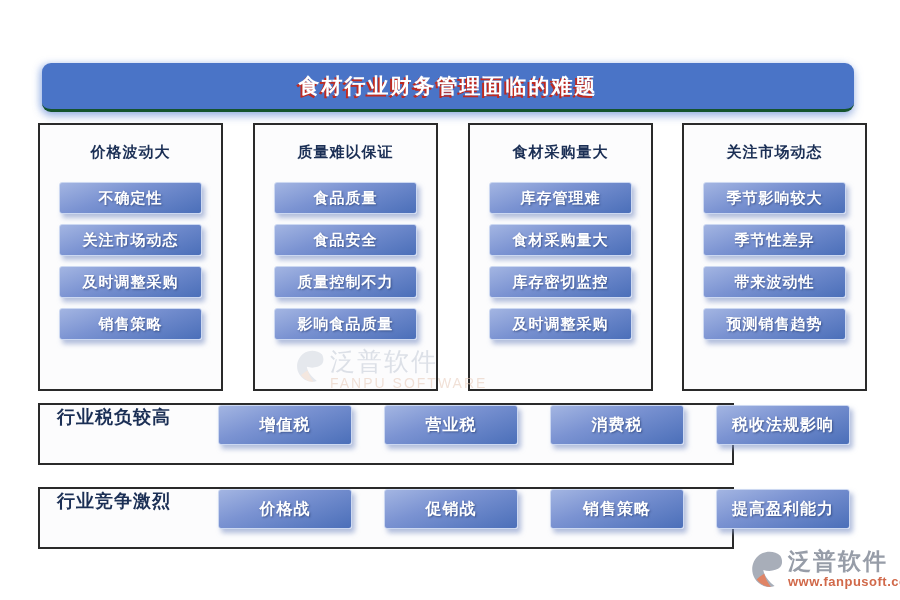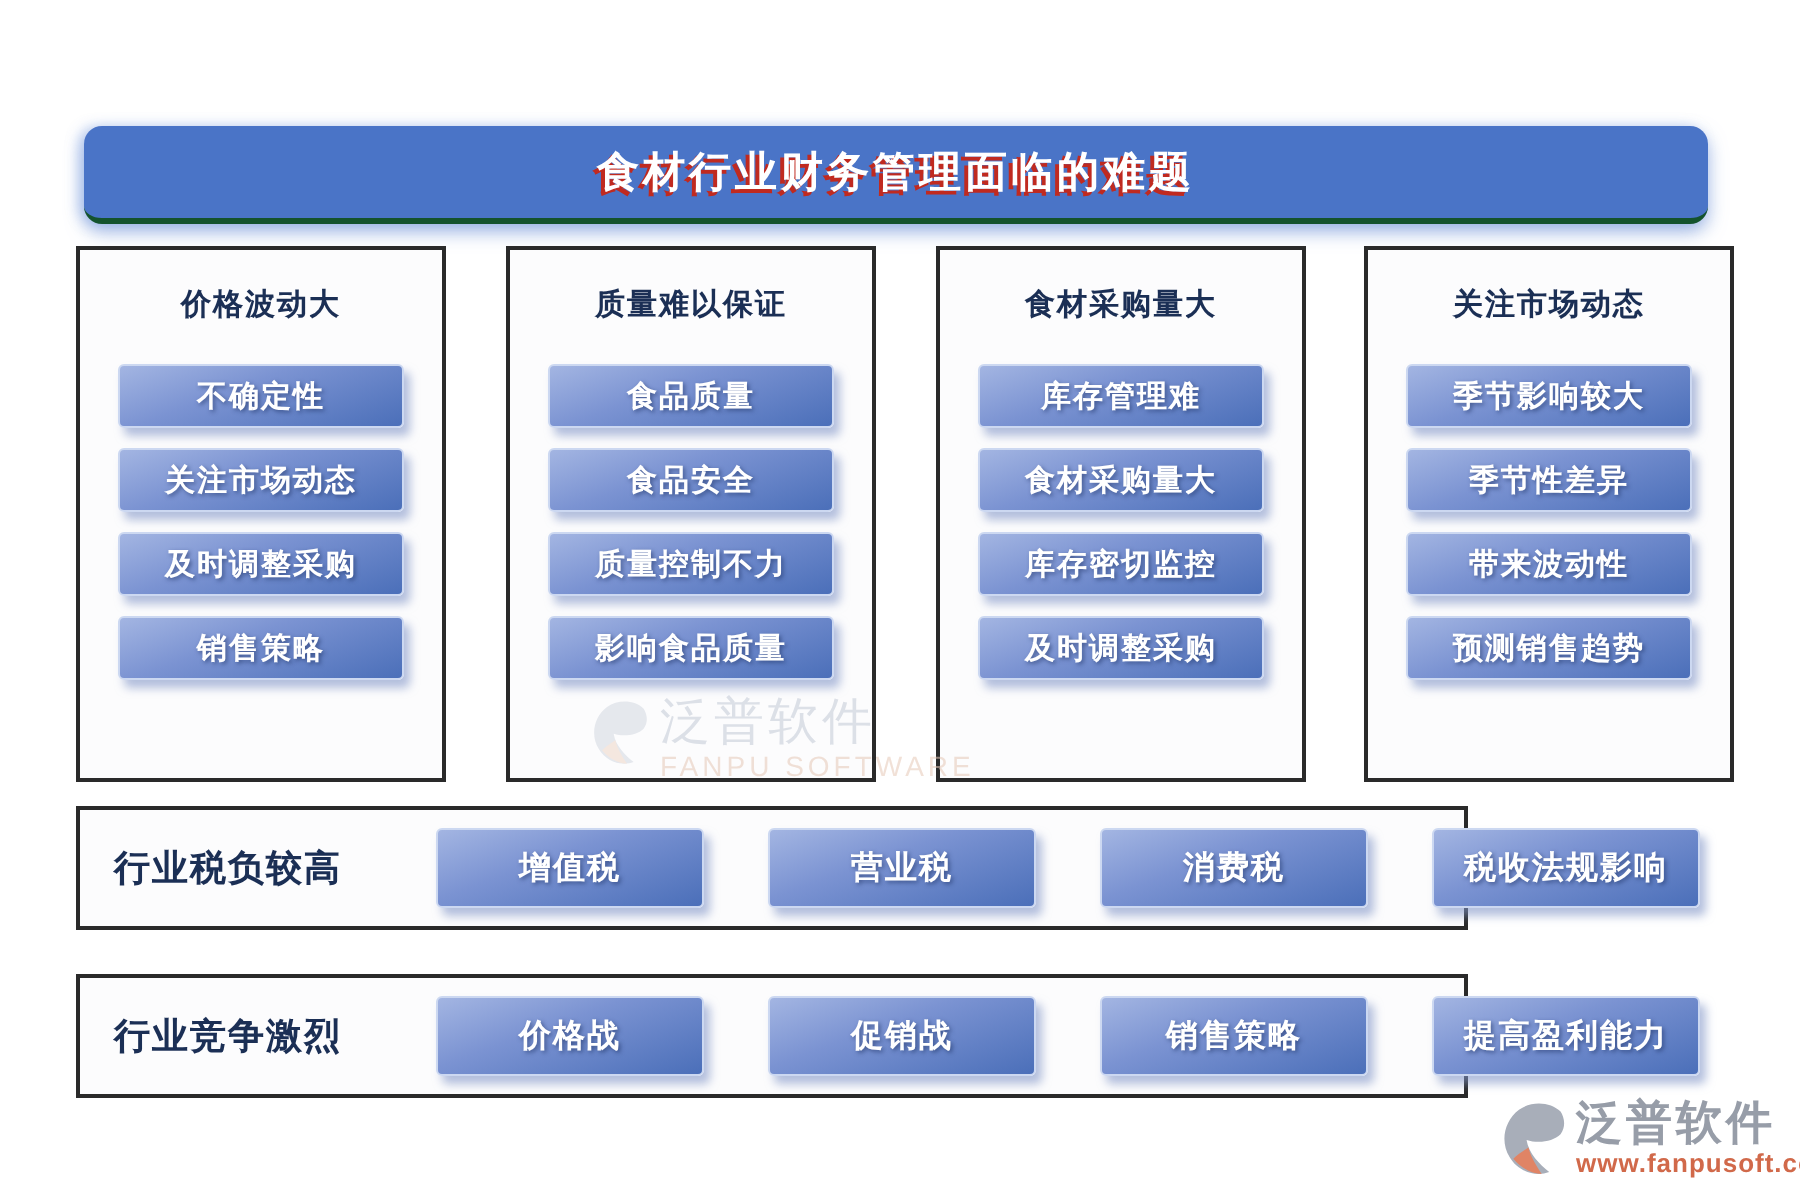--- a/index.html
+++ b/index.html
@@ -43,21 +43,21 @@
     color:var(--button-text,#ffffff);font-size:15px;font-weight:bold;letter-spacing:1px;
     text-shadow:1px 1px 2px rgba(30,50,100,.6);
     box-shadow:3px 4px 5px rgba(128,148,198,.6);
     white-space:nowrap;
   }
   
   .rowpanel{
     position:absolute;left:38px;width:696px;height:62px;
     background:#fcfcfd;border:2px solid var(--panel-border,#2a2a2a);
     box-sizing:border-box;
-    display:flex;align-items:center;padding-left:17px;
+    display:flex;align-items:flex-start;padding-left:17px;
   }
   .row-label{
     width:161px;flex:0 0 161px;
     font-size:18px;font-weight:bold;letter-spacing:1px;
     color:var(--heading-text,#1b2f55);
   }
   .row-btn{width:134px;flex:0 0 134px;height:40px;margin-right:32px;font-size:16px}
   .row-btn:last-child{margin-right:0}
   
   .watermark{

